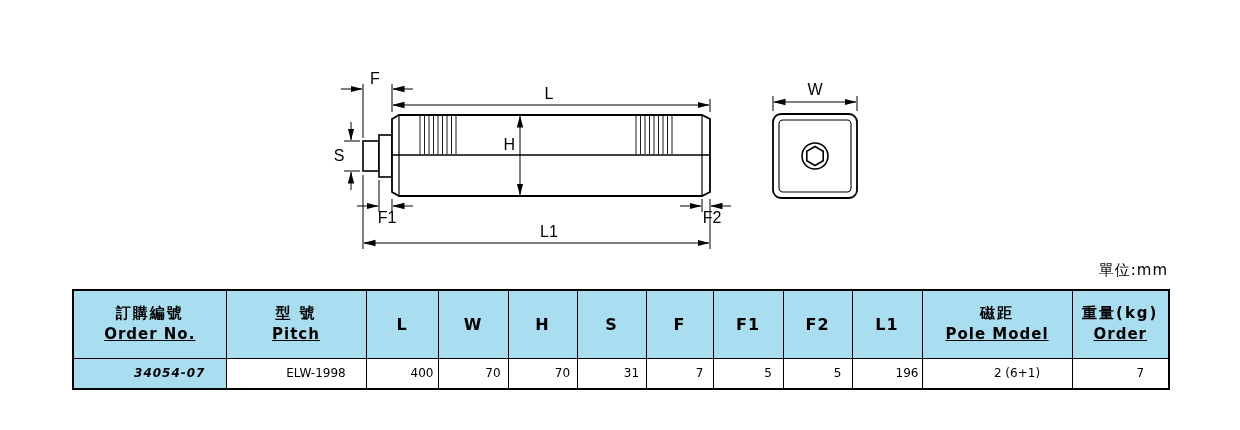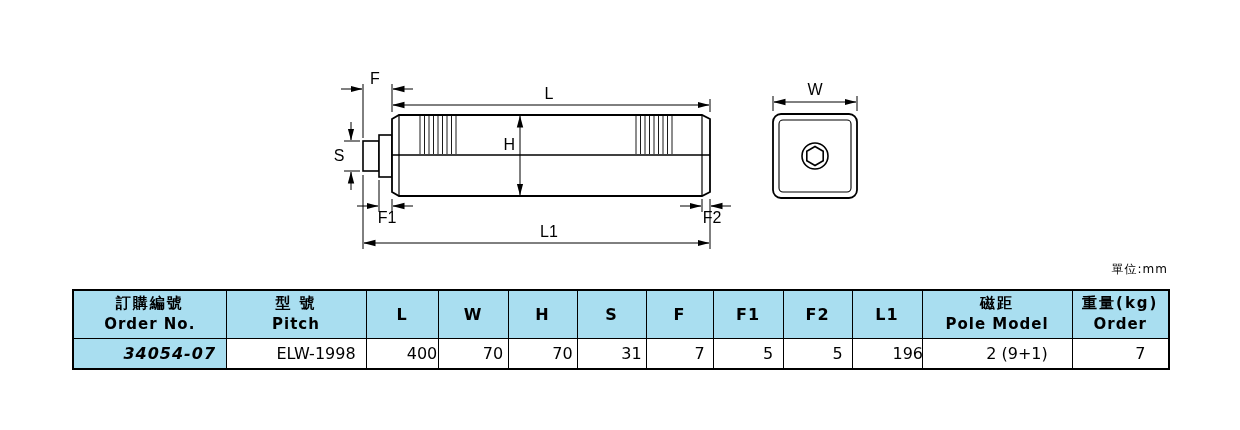--- a/index.html
+++ b/index.html
@@ -3,37 +3,37 @@
 <meta charset="utf-8">
 <style>
   html,body{margin:0;padding:0;background:#ffffff;}
   .page{
     position:relative;width:1240px;height:430px;background:#fff;overflow:hidden;
     font-family:"DejaVu Sans","Liberation Sans",sans-serif;color:#000;
   }
   .drawing{position:absolute;left:0;top:0;}
   .drawing text{font-family:"Liberation Sans","DejaVu Sans",sans-serif;font-size:16px;fill:#000;}
   .unit-label{
-    position:absolute;right:72px;top:261px;font-size:12px;letter-spacing:1px;
+    position:absolute;right:72px;top:261px;font-size:15px;letter-spacing:1px;
   }
   .spec-table{
     position:absolute;left:72px;top:289px;width:1096px;
     border-collapse:collapse;table-layout:fixed;border:2px solid #000;
   }
   .spec-table th,.spec-table td{
     border:1px solid #000;text-align:center;vertical-align:middle;padding:0;
     overflow:hidden;white-space:nowrap;
   }
-  .spec-table thead tr{height:48px;}
+  .spec-table thead tr{height:68px;}
   .spec-table tbody tr{height:31px;}
   .spec-table th{background:var(--header-bg,#a9def0);font-weight:bold;}
   .h-zh{font-size:15px;letter-spacing:2px;line-height:21px;}
-  .h-en{font-size:15px;letter-spacing:1px;line-height:21px;}
+  .h-en{font-size:15px;letter-spacing:1px;line-height:21px;text-decoration:underline;}
   .h-letter{font-size:16px;letter-spacing:1px;}
-  .spec-table td{font-size:16px;padding-left:40px;}
+  .spec-table td{font-size:12px;padding-left:40px;}
   .order-cell{
     background:var(--header-bg,#a9def0);
     font-weight:bold;font-style:italic;font-size:17px;letter-spacing:1px;
   }
 </style>
 </head>
 <body>
 
 <div class="page">
 
@@ -197,19 +197,19 @@
         <td class="order-cell">34054-07</td>
         <td>ELW-1998</td>
         <td>400</td>
         <td>70</td>
         <td>70</td>
         <td>31</td>
         <td>7</td>
         <td>5</td>
         <td>5</td>
         <td>196</td>
-        <td>2 (9+1)</td>
+        <td>2 (6+1)</td>
         <td>7</td>
       </tr>
     </tbody>
   </table>
 
 </div>
 
 </body></html>

